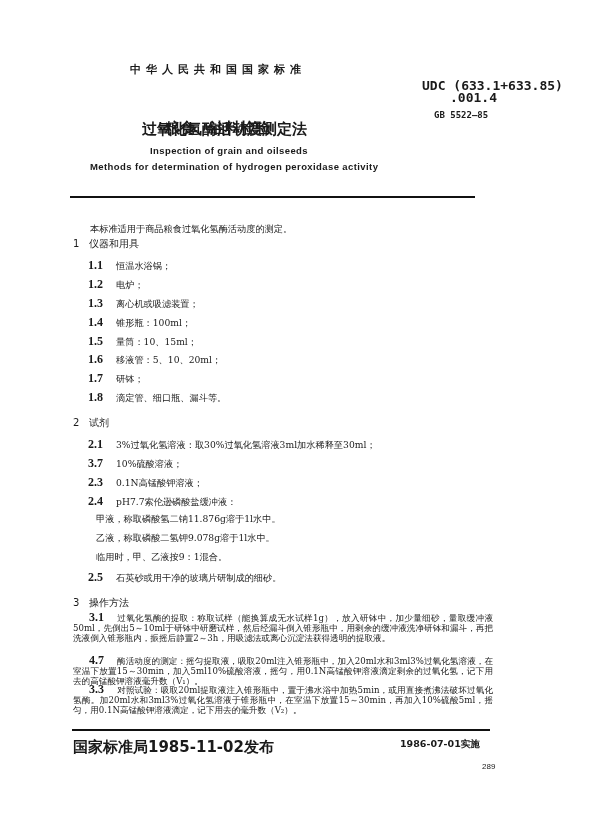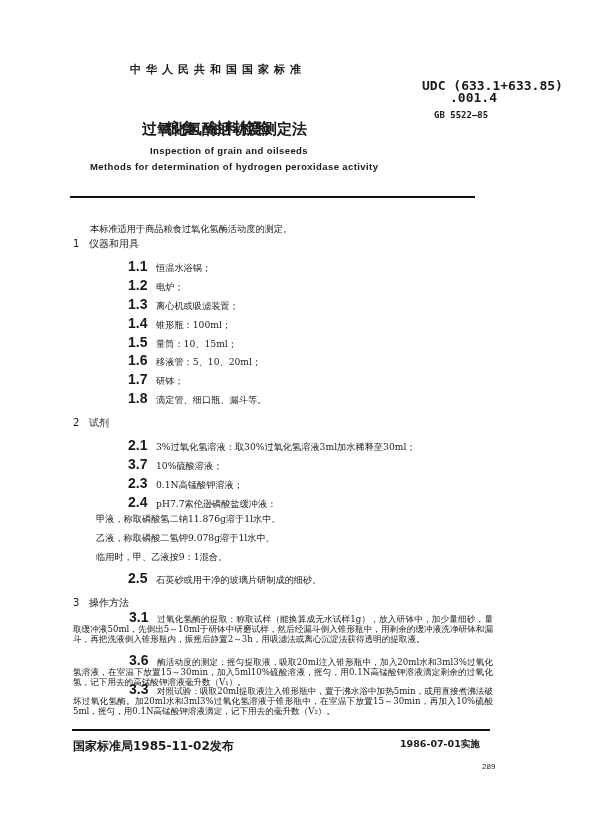--- a/index.html
+++ b/index.html
@@ -12,24 +12,24 @@
   .gb { left: 422px; top: 110px; font-family: "DejaVu Sans Mono", monospace; font-size: 9px; font-weight: bold; padding-left: 12px; }
   .title1 { left: 165px; top: 99px; font-family: "DejaVu Sans", sans-serif; font-weight: bold; font-size: 15px; margin-top: 20px; }
   .title2 { left: 142px; top: 120px; font-family: "DejaVu Sans", sans-serif; font-weight: bold; font-size: 15px; }
   .en1 { left: 150px; top: 145px; font-family: "Liberation Sans", sans-serif; font-weight: bold; font-size: 9.5px; letter-spacing: 0.4px; }
   .en2 { left: 90px; top: 161px; font-family: "Liberation Sans", sans-serif; font-weight: bold; font-size: 9.5px; letter-spacing: 0.4px; }
   .rule { position: absolute; left: 70px; width: 405px; height: 2px; background: #111; }
   .rule.top { top: 196px; }
   .rule.bot { top: 729px; left: 72px; width: 418px; }
   .body-text { font-size: 9.2px; }
   .sec { font-family: "DejaVu Sans", sans-serif; font-weight: normal; font-size: 10px; }
-  .num { font-family: Liberation Sans, sans-serif; font-weight: bold; font-size: 14px; display: inline-block; width: 28px; margin-left: 40px; }
+  .num { font-family: Liberation Serif, serif; font-weight: bold; font-size: 12px; display: inline-block; width: 28px; }
   .para { position: absolute; left: 73px; width: 420px; font-size: 9.2px; line-height: 19.5px; white-space: normal; text-align: justify; }
   .para .lead { padding-left: 16px; }
-  .footer-left { left: 73px; top: 738px; font-family: "DejaVu Sans", sans-serif; font-weight: bold; font-size: 12px; }
+  .footer-left { left: 73px; top: 738px; font-family: "DejaVu Sans", sans-serif; font-weight: bold; font-size: 15px; }
   .footer-right { left: 400px; top: 738px; font-family: "DejaVu Sans", sans-serif; font-weight: bold; font-size: 9.5px; }
   .page-num { left: 458px; top: 762px; font-family: "Liberation Sans", sans-serif; font-size: 8px; margin-left: 24px; }
 </style>
 </head>
 <body>
 
 <div class="abs hdr-title" data-name="standard-label">中华人民共和国国家标准</div>
 
 <div class="abs udc" data-name="udc-code">
   <span data-name="udc-line-1">UDC (633.1+633.85)</span>
@@ -72,21 +72,21 @@
 <div class="abs body-text" style="left:88px; top:570px;" data-name="list-item"><span class="num" data-name="item-number">2.5</span><span data-name="item-text">石英砂或用干净的玻璃片研制成的细砂。</span></div>
 
 <div class="abs sec" style="left:73px; top:596px;" data-name="section-3-heading">
   <span data-name="section-number">3</span>&nbsp;&nbsp;&nbsp;<span data-name="section-title">操作方法</span>
 </div>
 
 <div class="para" style="top:612px;" data-name="paragraph-3-1">
   <span class="lead"></span><span class="num" data-name="item-number">3.1</span><span data-name="paragraph-text">过氧化氢酶的提取：称取试样（能换算成无水试样1g），放入研钵中，加少量细砂，量取缓冲液50ml，先倒出5～10ml于研钵中研磨试样，然后经漏斗倒入锥形瓶中，用剩余的缓冲液洗净研钵和漏斗，再把洗液倒入锥形瓶内，振摇后静置2～3h，用吸滤法或离心沉淀法获得透明的提取液。</span>
 </div>
 <div class="para" style="top:670px;" data-name="paragraph-3-2">
-  <span class="lead"></span><span class="num" data-name="item-number">3.6</span><span data-name="paragraph-text">酶活动度的测定：摇匀提取液，吸取20ml注入锥形瓶中，加入20ml水和3ml3%过氧化氢溶液，在室温下放置15～30min，加入5ml10%硫酸溶液，摇匀，用0.1N高锰酸钾溶液滴定剩余的过氧化氢，记下用去的高锰酸钾溶液毫升数（V₁）。</span>
+  <span class="lead"></span><span class="num" data-name="item-number">4.7</span><span data-name="paragraph-text">酶活动度的测定：摇匀提取液，吸取20ml注入锥形瓶中，加入20ml水和3ml3%过氧化氢溶液，在室温下放置15～30min，加入5ml10%硫酸溶液，摇匀，用0.1N高锰酸钾溶液滴定剩余的过氧化氢，记下用去的高锰酸钾溶液毫升数（V₁）。</span>
 </div>
 
 <style>
   
   .para { line-height: 10px; font-size: 8.6px; }
 </style>
 
 <div class="rule bot" data-name="footer-divider"></div>
 <div class="abs footer-left" data-name="issue-date">国家标准局1985-11-02发布</div>
 <div class="abs footer-right" data-name="effective-date">1986-07-01实施</div>

